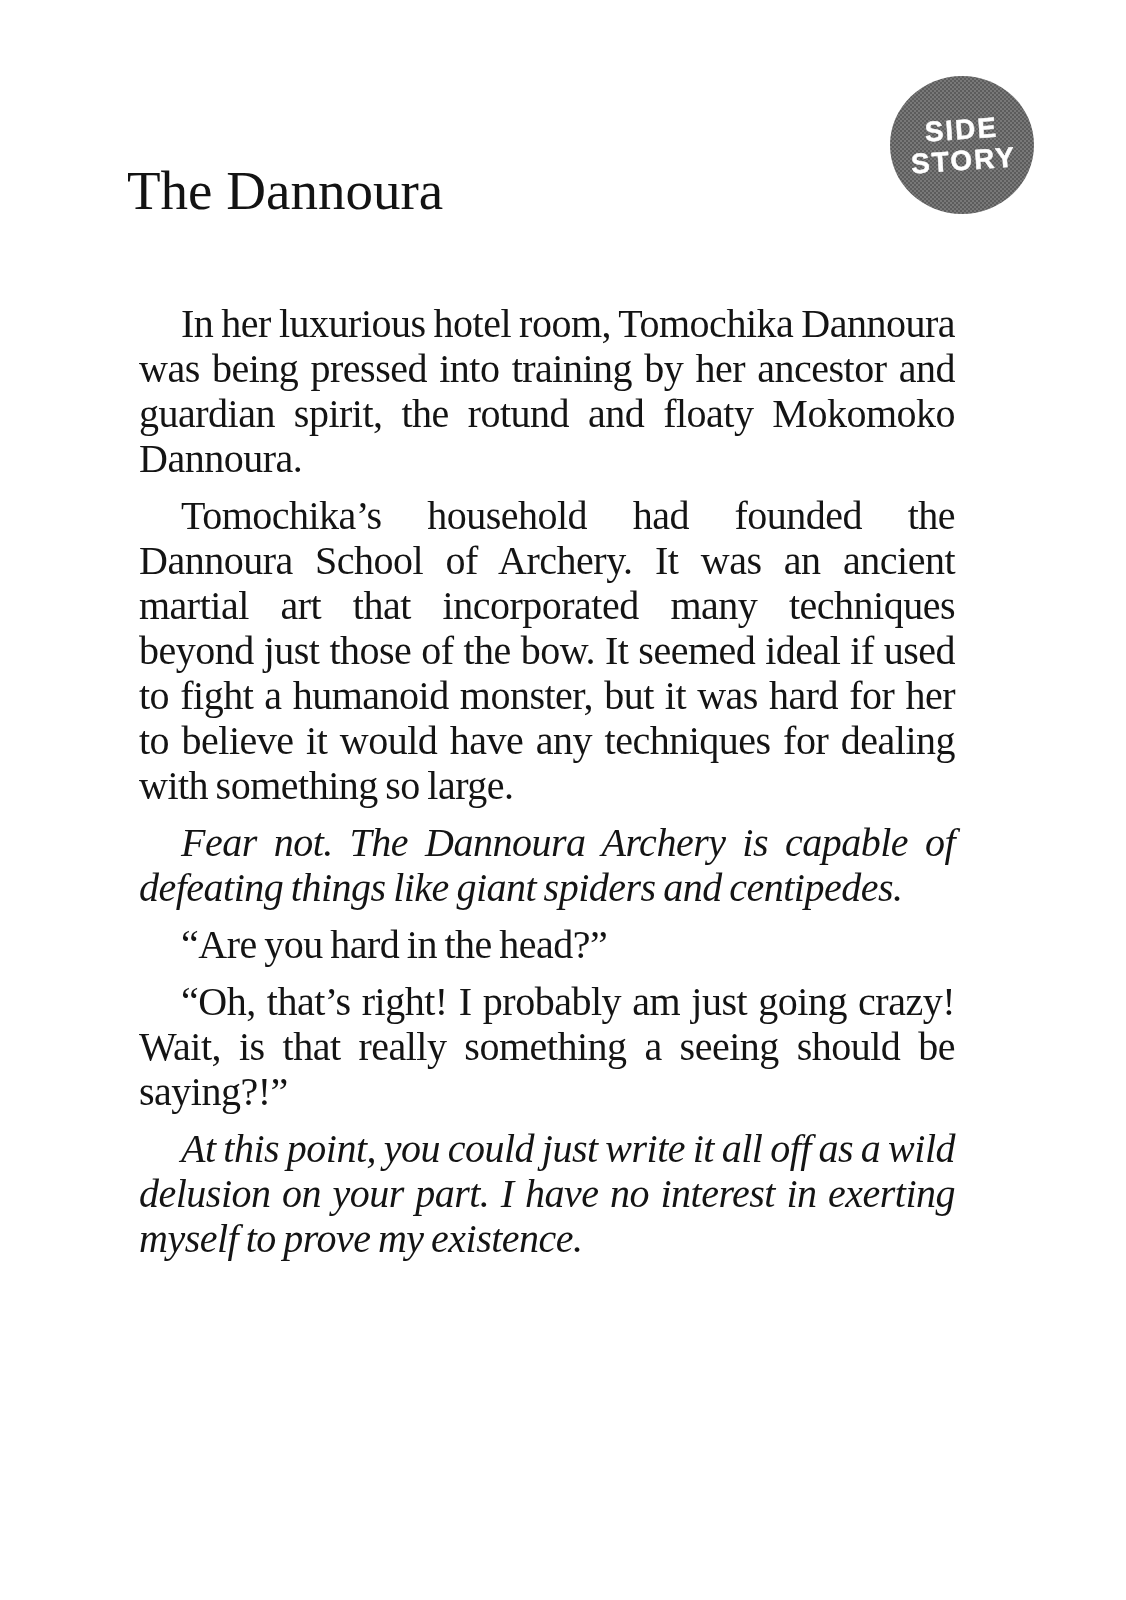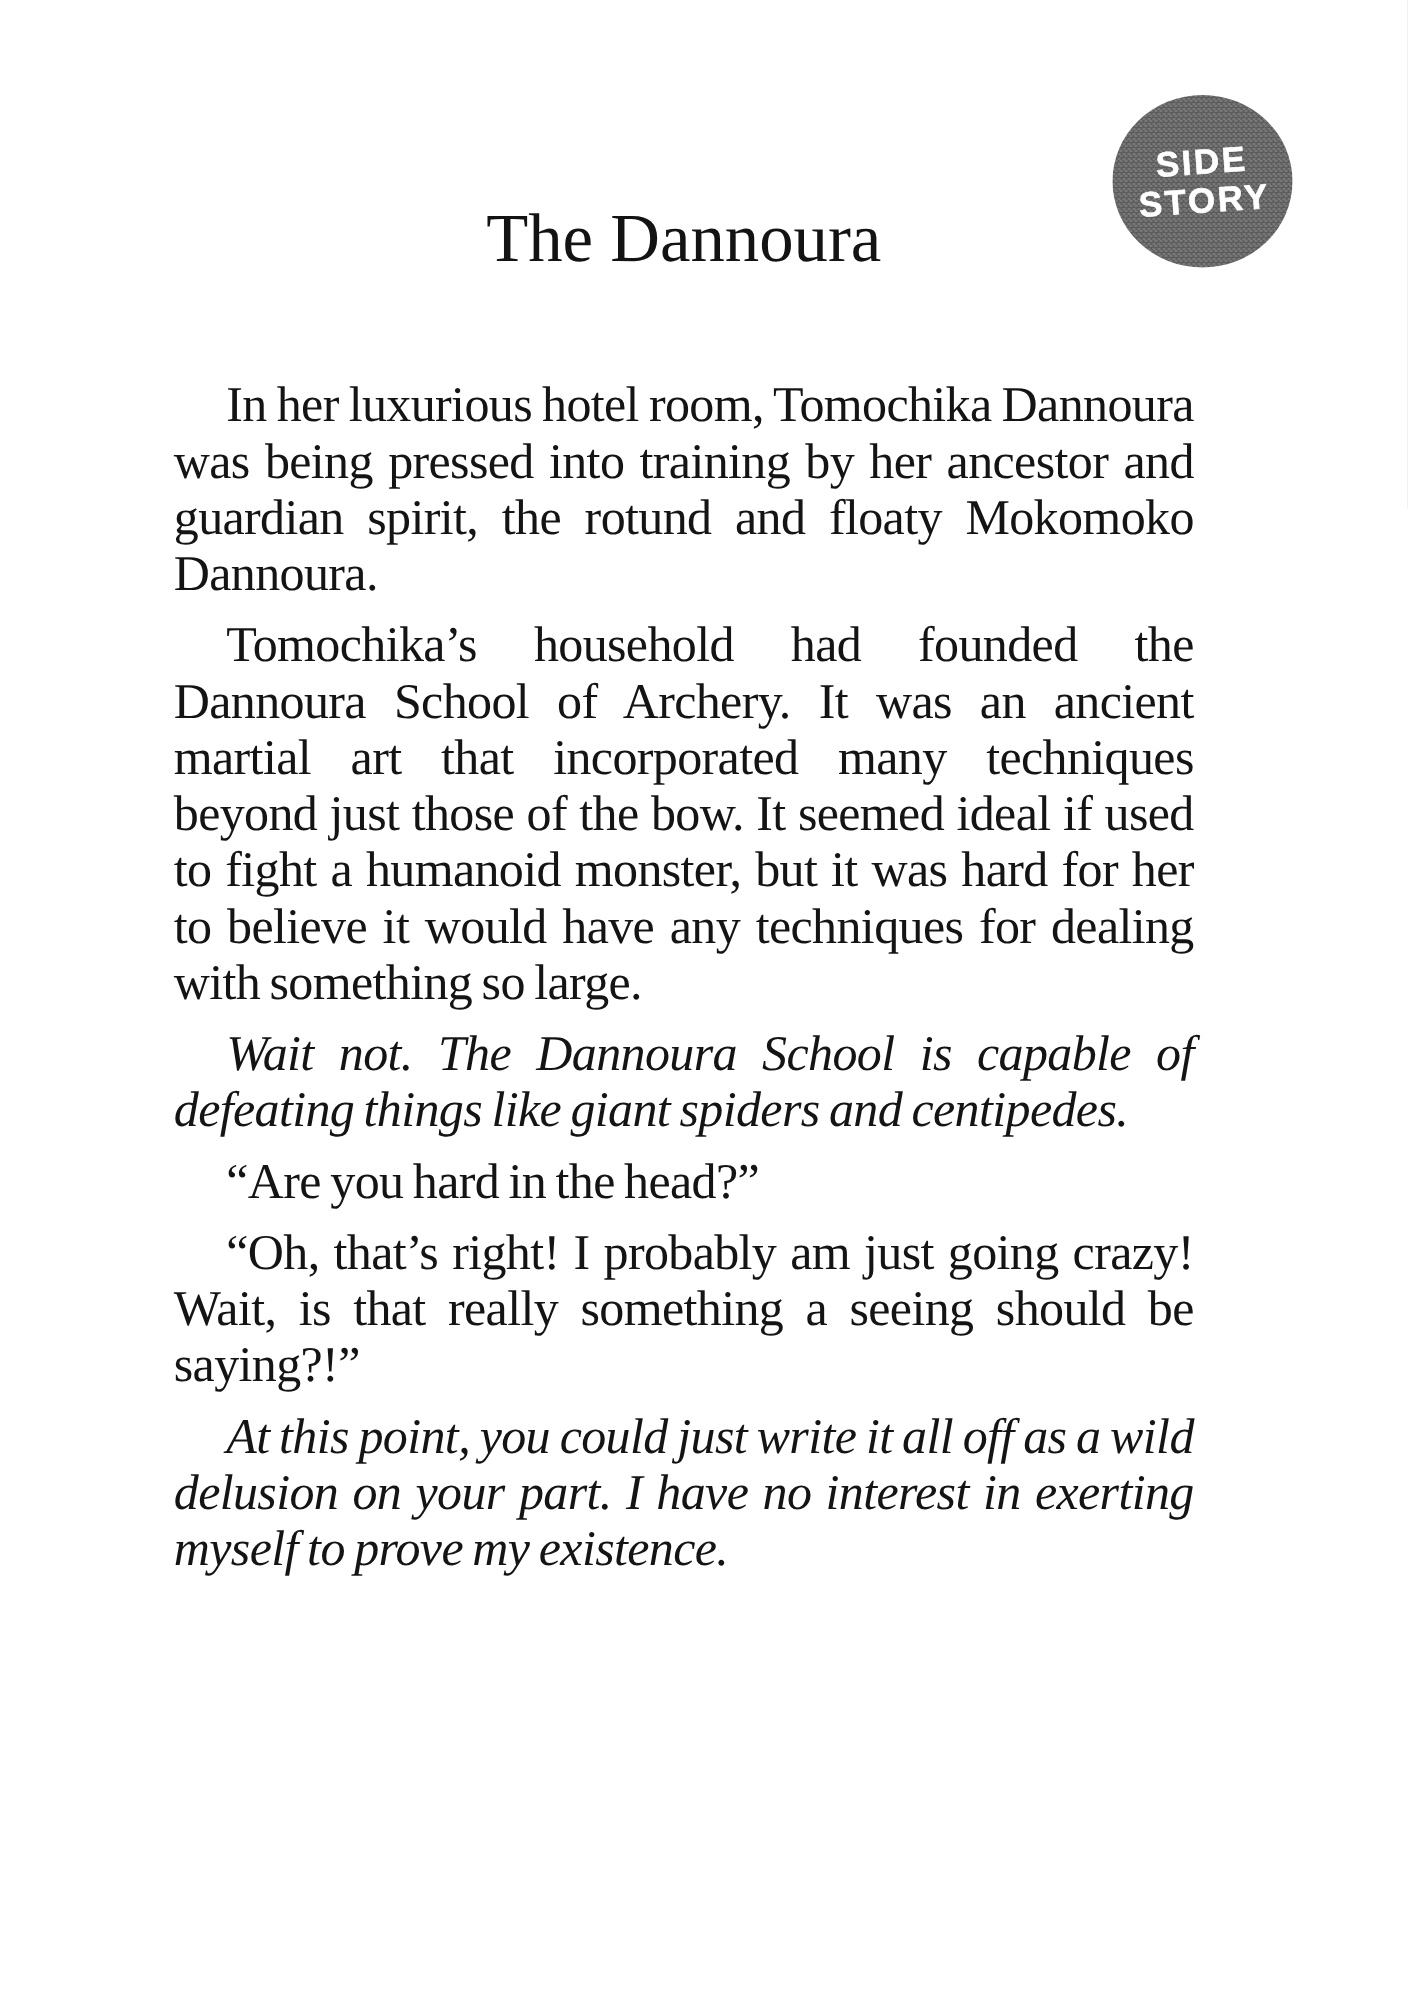--- a/index.html
+++ b/index.html
@@ -16,21 +16,21 @@
     font-family: "Liberation Serif", serif;
     color: #121212;
   }
 
   
   .title-block {
     position: absolute;
     top: 127px;
     left: 127px;
     width: 840px;
-    text-align: center;
+    text-align: left;
     font-size: 55px;
     line-height: 53px;
     font-weight: normal;
     color: #131313;
     letter-spacing: 0px;
   }
 
   
   .badge {
     position: absolute;
@@ -93,19 +93,19 @@
     </div>
   </div>
 
   <h1 class="title-block">
     <span>The Dannoura</span><br>
   </h1>
 
   <div class="story-body" id="story-body">
       <p class="normal">In her luxurious hotel room, Tomochika Dannoura was being pressed into training by her ancestor and guardian spirit, the rotund and floaty Mokomoko Dannoura.</p>
       <p class="normal">Tomochika’s household had founded the Dannoura School of Archery. It was an ancient martial art that incorporated many techniques beyond just those of the bow. It seemed ideal if used to fight a humanoid monster, but it was hard for her to believe it would have any techniques for dealing with something so large.</p>
-      <p class="italic">Wait not. The Dannoura School is capable of defeating things like giant spiders and centipedes.</p>
+      <p class="italic">Fear not. The Dannoura Archery is capable of defeating things like giant spiders and centipedes.</p>
       <p class="normal">“Are you hard in the head?”</p>
       <p class="normal">“Oh, that’s right! I probably am just going crazy! Wait, is that really something a seeing should be saying?!”</p>
       <p class="italic">At this point, you could just write it all off as a wild delusion on your part. I have no interest in exerting myself to prove my existence.</p>
     </div>
 
 </div>
 
 </body></html>

